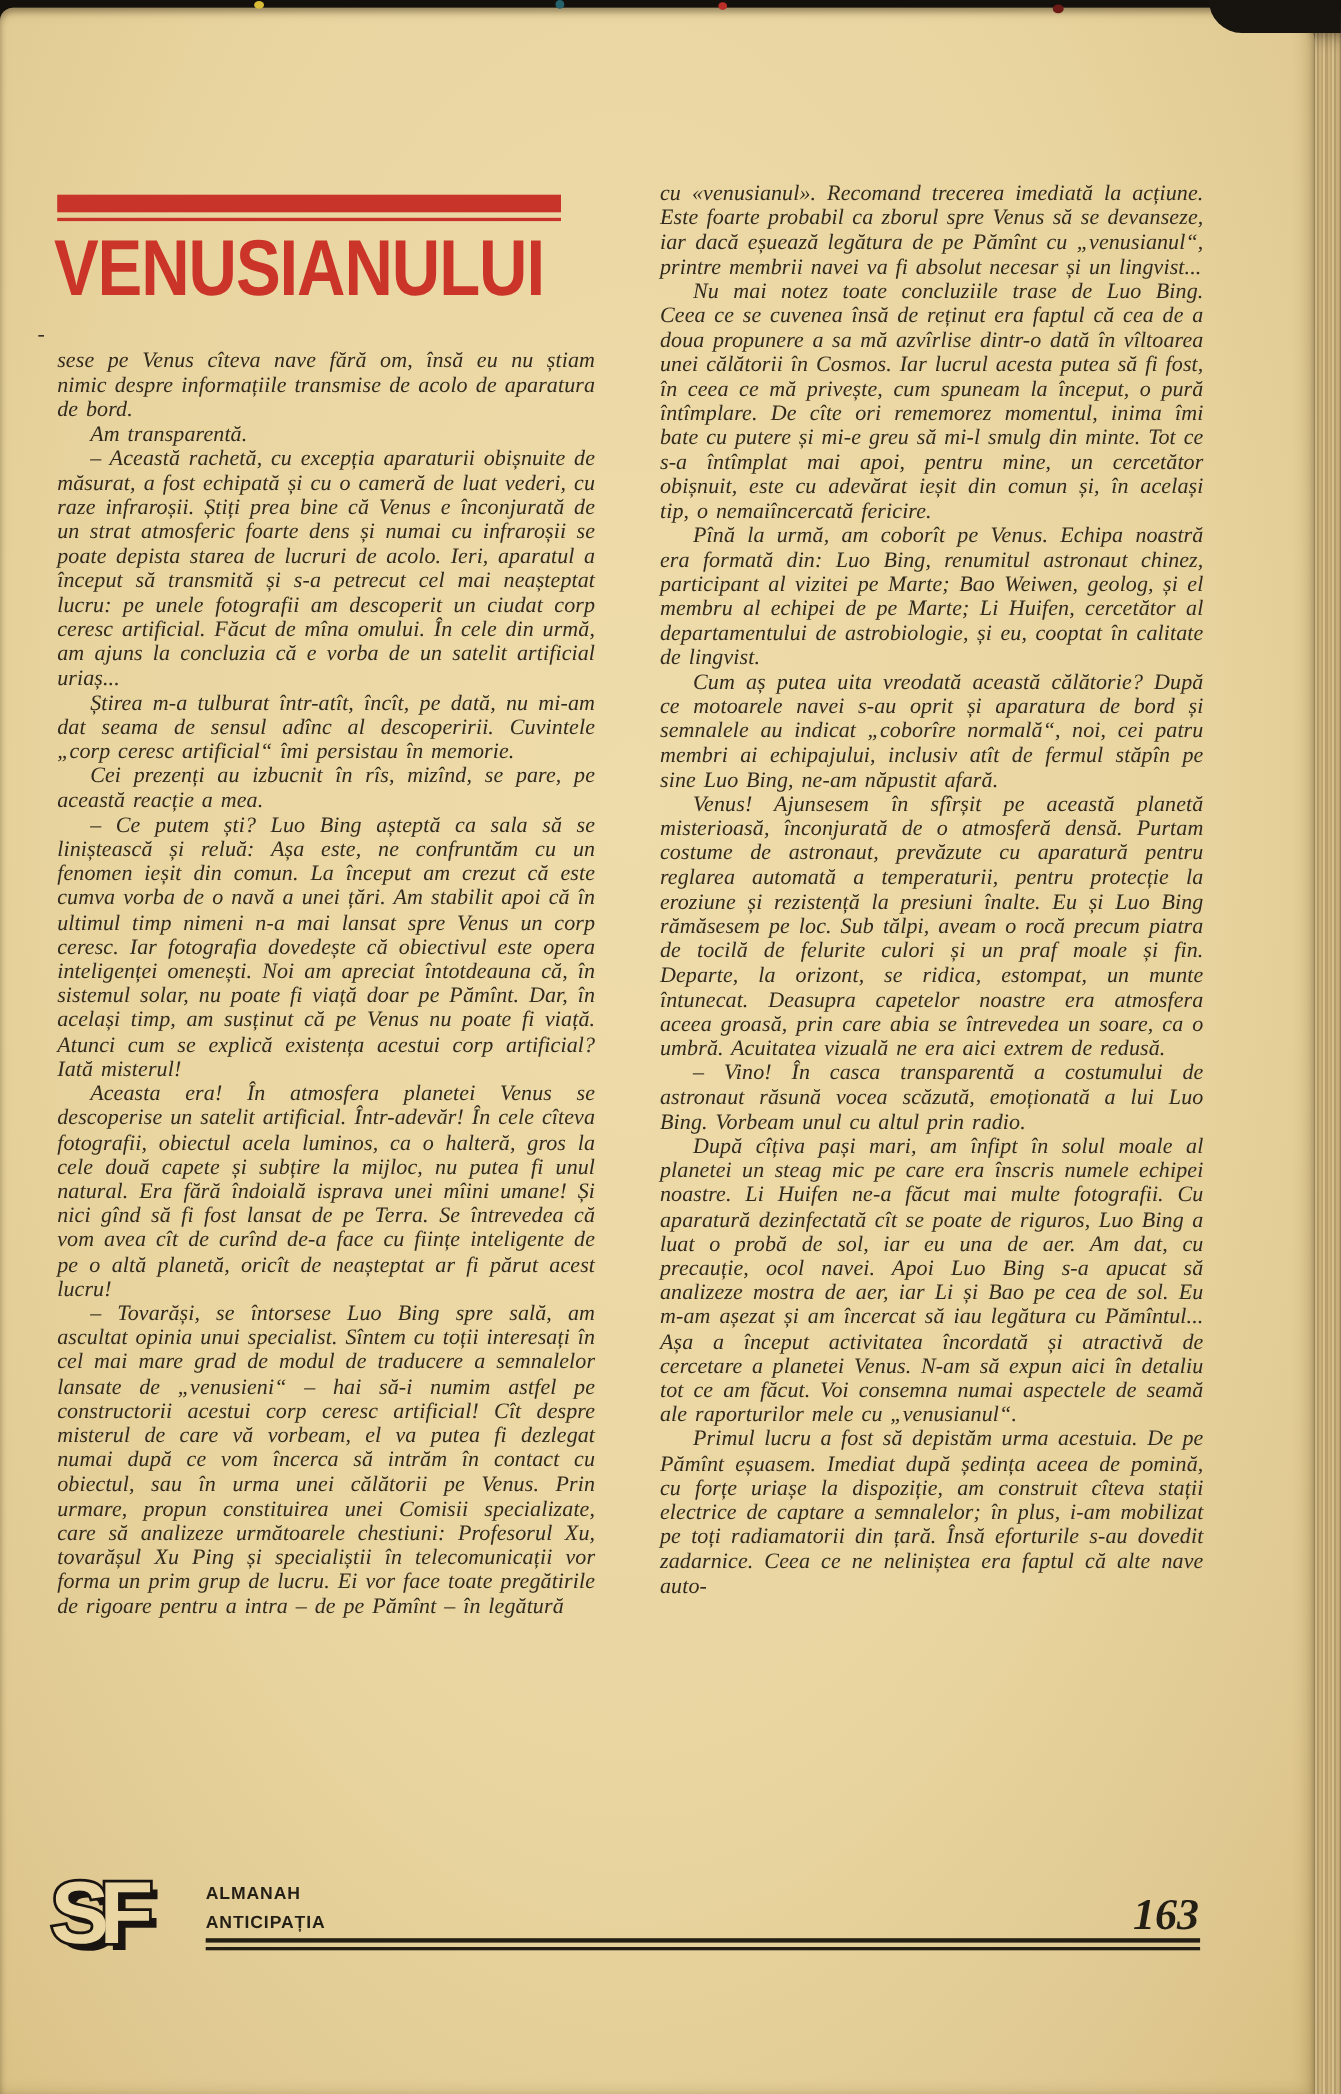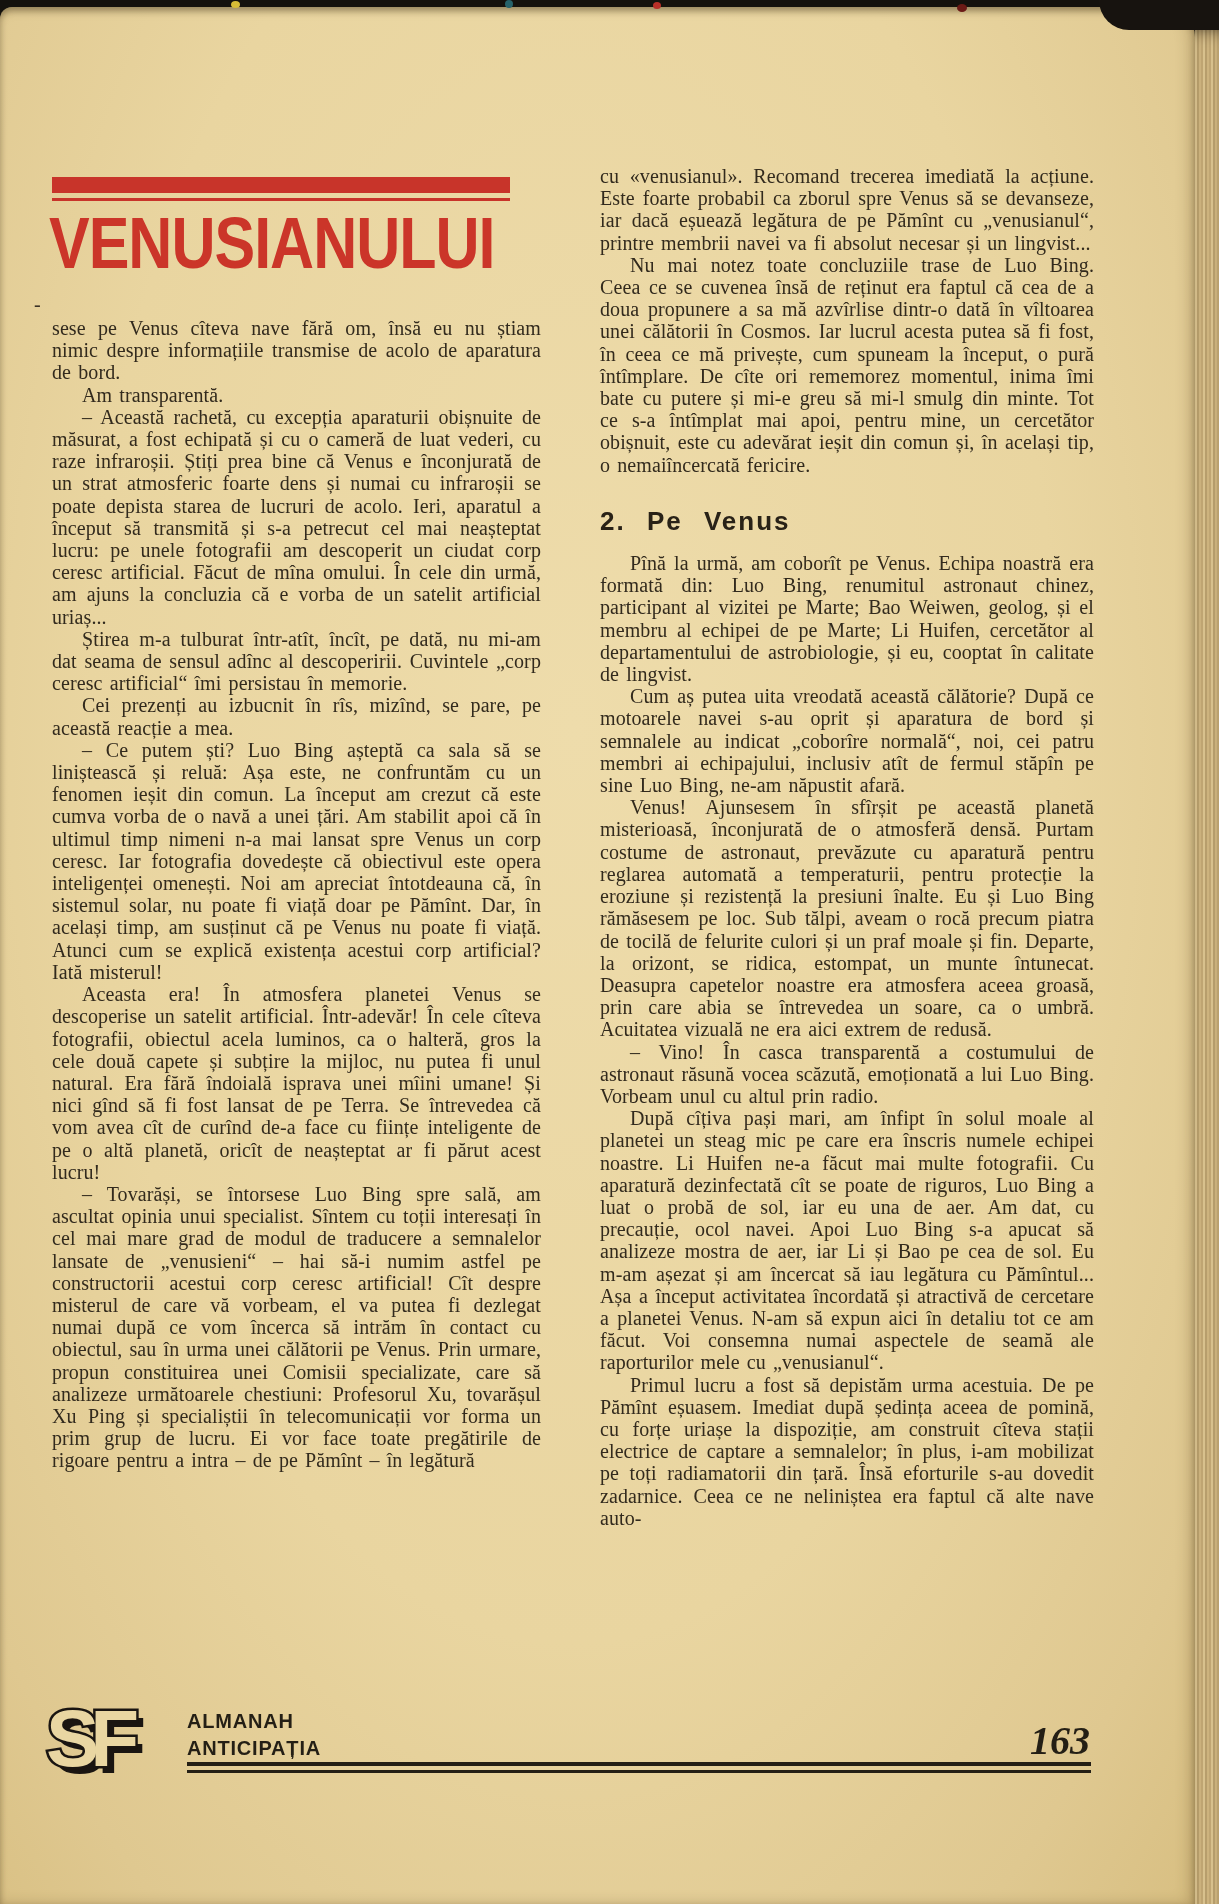--- a/index.html
+++ b/index.html
@@ -33,40 +33,40 @@
     font-size:61px;line-height:1;letter-spacing:-1px;color:#cb3529;
     transform:scale(1.0,1.18);transform-origin:left top;white-space:nowrap;
   }
   .margin-mark{position:absolute;left:34px;top:286px;font-size:20px;color:#3a3226;}
 
   .col{
     position:absolute;text-align:justify;color:#322a1d;
     font-size:20px;line-height:22.2px;word-spacing:2px;letter-spacing:.1px;
     hyphens:none;
   }
-  .col p{margin:0;text-indent:30px;}
+  .col p{margin:0;text-indent:30px;font-style:italic;}
   .col p.noindent{text-indent:0;}
   .col-left{left:52px;top:283px;width:489px;margin-top:27px;}
   .col-right{left:600px;top:158px;width:494px;}
 
   .section-heading{
     margin:34px 0 20px 0;
     font-family:"Liberation Sans", sans-serif;font-weight:bold;
     font-size:26px;letter-spacing:2px;word-spacing:12px;color:#292217;
   }
 
   .sf-logo{position:absolute;left:40px;top:1688px;}
   .sf-logo text{font-family:"Liberation Sans", sans-serif;font-weight:bold;font-size:80px;letter-spacing:-9px;}
   .sf-shadow{fill:#1a1511;}
   .sf-main{fill:#e9d6a2;stroke:#1a1511;stroke-width:5px;paint-order:stroke fill;}
 
   .imprint{
     position:absolute;left:187px;top:1701px;
     font-family:"Liberation Sans", sans-serif;font-weight:bold;
-    font-size:20px;letter-spacing:.8px;line-height:27px;color:#241f15;
+    font-size:16px;letter-spacing:.8px;line-height:27px;color:#241f15;
   }
   .double-rule{
     position:absolute;left:187px;top:1755px;width:904px;height:4px;
     border-top:4px solid #241f15;border-bottom:3px solid #241f15;
   }
   .page-number{
     position:absolute;left:980px;top:1710px;width:110px;text-align:right;
     font-family:"Liberation Serif", serif;font-style:italic;font-weight:bold;
     font-size:40px;color:#241f15;
   }
@@ -89,21 +89,20 @@
       <p>– Ce putem ști? Luo Bing așteptă ca sala să se liniștească și reluă: Așa este, ne confruntăm cu un fenomen ieșit din comun. La început am crezut că este cumva vorba de o navă a unei țări. Am stabilit apoi că în ultimul timp nimeni n-a mai lansat spre Venus un corp ceresc. Iar fotografia dovedește că obiectivul este opera inteligenței omenești. Noi am apreciat întotdeauna că, în sistemul solar, nu poate fi viață doar pe Pămînt. Dar, în același timp, am susținut că pe Venus nu poate fi viață. Atunci cum se explică existența acestui corp artificial? Iată misterul!</p>
       <p>Aceasta era! În atmosfera planetei Venus se descoperise un satelit artificial. Într-adevăr! În cele cîteva fotografii, obiectul acela luminos, ca o halteră, gros la cele două capete și subțire la mijloc, nu putea fi unul natural. Era fără îndoială isprava unei mîini umane! Și nici gînd să fi fost lansat de pe Terra. Se întrevedea că vom avea cît de curînd de-a face cu ființe inteligente de pe o altă planetă, oricît de neașteptat ar fi părut acest lucru!</p>
       <p>– Tovarăși, se întorsese Luo Bing spre sală, am ascultat opinia unui specialist. Sîntem cu toții interesați în cel mai mare grad de modul de traducere a semnalelor lansate de „venusieni“ – hai să-i numim astfel pe constructorii acestui corp ceresc artificial! Cît despre misterul de care vă vorbeam, el va putea fi dezlegat numai după ce vom încerca să intrăm în contact cu obiectul, sau în urma unei călătorii pe Venus. Prin urmare, propun constituirea unei Comisii specializate, care să analizeze următoarele chestiuni: Profesorul Xu, tovarășul Xu Ping și specialiștii în telecomunicații vor forma un prim grup de lucru. Ei vor face toate pregătirile de rigoare pentru a intra – de pe Pămînt – în legătură</p>
     </div>
 
   <div class="col col-right">
     <div>
         <p class="noindent">cu «venusianul». Recomand trecerea imediată la acțiune. Este foarte probabil ca zborul spre Venus să se devanseze, iar dacă eșuează legătura de pe Pămînt cu „venusianul“, printre membrii navei va fi absolut necesar și un lingvist...</p>
         <p>Nu mai notez toate concluziile trase de Luo Bing. Ceea ce se cuvenea însă de reținut era faptul că cea de a doua propunere a sa mă azvîrlise dintr-o dată în vîltoarea unei călătorii în Cosmos. Iar lucrul acesta putea să fi fost, în ceea ce mă privește, cum spuneam la început, o pură întîmplare. De cîte ori rememorez momentul, inima îmi bate cu putere și mi-e greu să mi-l smulg din minte. Tot ce s-a întîmplat mai apoi, pentru mine, un cercetător obișnuit, este cu adevărat ieșit din comun și, în același tip, o nemaiîncercată fericire.</p>
       </div>
-    <h2 class="section-heading">2. Pe Venus</h2>
     <div>
         <p>Pînă la urmă, am coborît pe Venus. Echipa noastră era formată din: Luo Bing, renumitul astronaut chinez, participant al vizitei pe Marte; Bao Weiwen, geolog, și el membru al echipei de pe Marte; Li Huifen, cercetător al departamentului de astrobiologie, și eu, cooptat în calitate de lingvist.</p>
         <p>Cum aș putea uita vreodată această călătorie? După ce motoarele navei s-au oprit și aparatura de bord și semnalele au indicat „coborîre normală“, noi, cei patru membri ai echipajului, inclusiv atît de fermul stăpîn pe sine Luo Bing, ne-am năpustit afară.</p>
         <p>Venus! Ajunsesem în sfîrșit pe această planetă misterioasă, înconjurată de o atmosferă densă. Purtam costume de astronaut, prevăzute cu aparatură pentru reglarea automată a temperaturii, pentru protecție la eroziune și rezistență la presiuni înalte. Eu și Luo Bing rămăsesem pe loc. Sub tălpi, aveam o rocă precum piatra de tocilă de felurite culori și un praf moale și fin. Departe, la orizont, se ridica, estompat, un munte întunecat. Deasupra capetelor noastre era atmosfera aceea groasă, prin care abia se întrevedea un soare, ca o umbră. Acuitatea vizuală ne era aici extrem de redusă.</p>
         <p>– Vino! În casca transparentă a costumului de astronaut răsună vocea scăzută, emoționată a lui Luo Bing. Vorbeam unul cu altul prin radio.</p>
         <p>După cîțiva pași mari, am înfipt în solul moale al planetei un steag mic pe care era înscris numele echipei noastre. Li Huifen ne-a făcut mai multe fotografii. Cu aparatură dezinfectată cît se poate de riguros, Luo Bing a luat o probă de sol, iar eu una de aer. Am dat, cu precauție, ocol navei. Apoi Luo Bing s-a apucat să analizeze mostra de aer, iar Li și Bao pe cea de sol. Eu m-am așezat și am încercat să iau legătura cu Pămîntul... Așa a început activitatea încordată și atractivă de cercetare a planetei Venus. N-am să expun aici în detaliu tot ce am făcut. Voi consemna numai aspectele de seamă ale raporturilor mele cu „venusianul“.</p>
         <p>Primul lucru a fost să depistăm urma acestuia. De pe Pămînt eșuasem. Imediat după ședința aceea de pomină, cu forțe uriașe la dispoziție, am construit cîteva stații electrice de captare a semnalelor; în plus, i-am mobilizat pe toți radiamatorii din țară. Însă eforturile s-au dovedit zadarnice. Ceea ce ne neliniștea era faptul că alte nave auto-</p>
       </div>
   </div>
 

